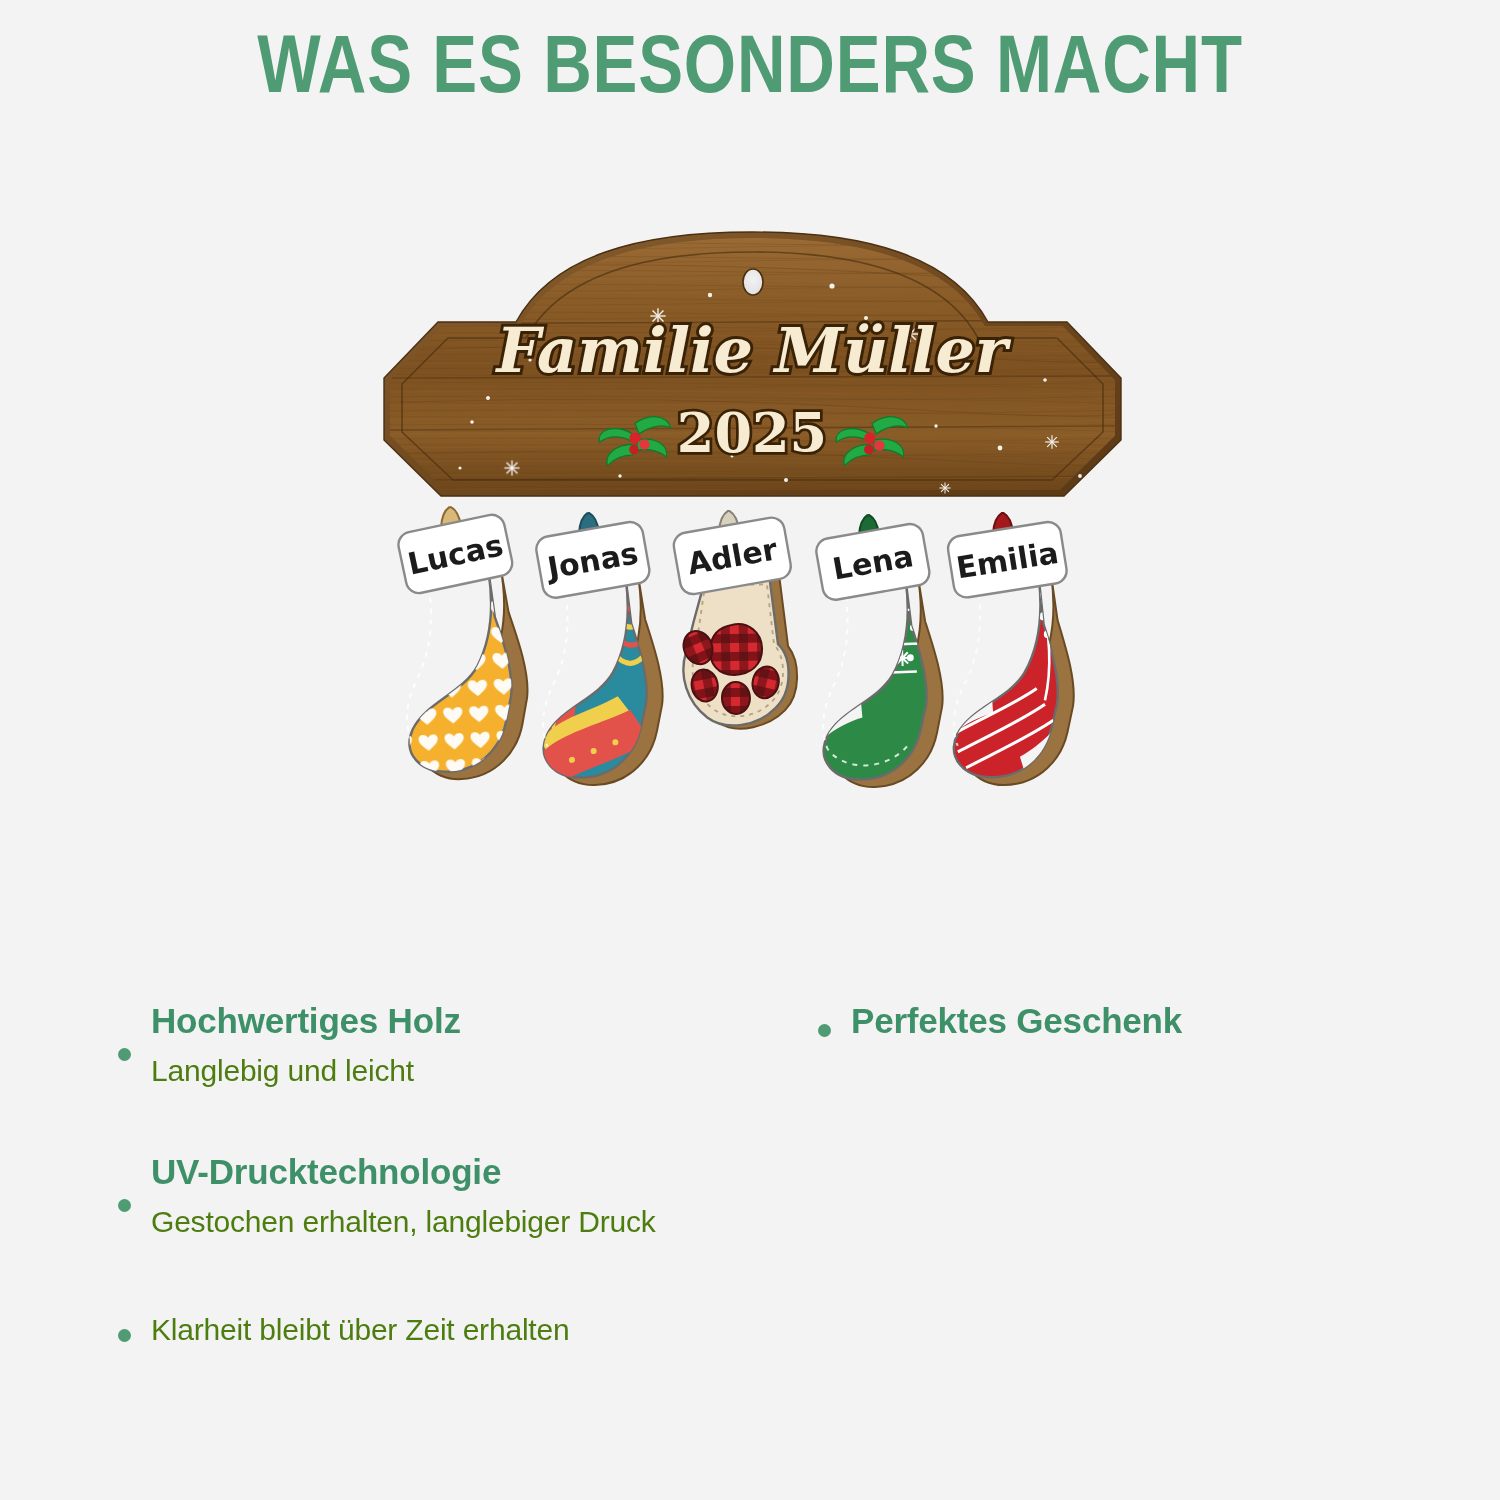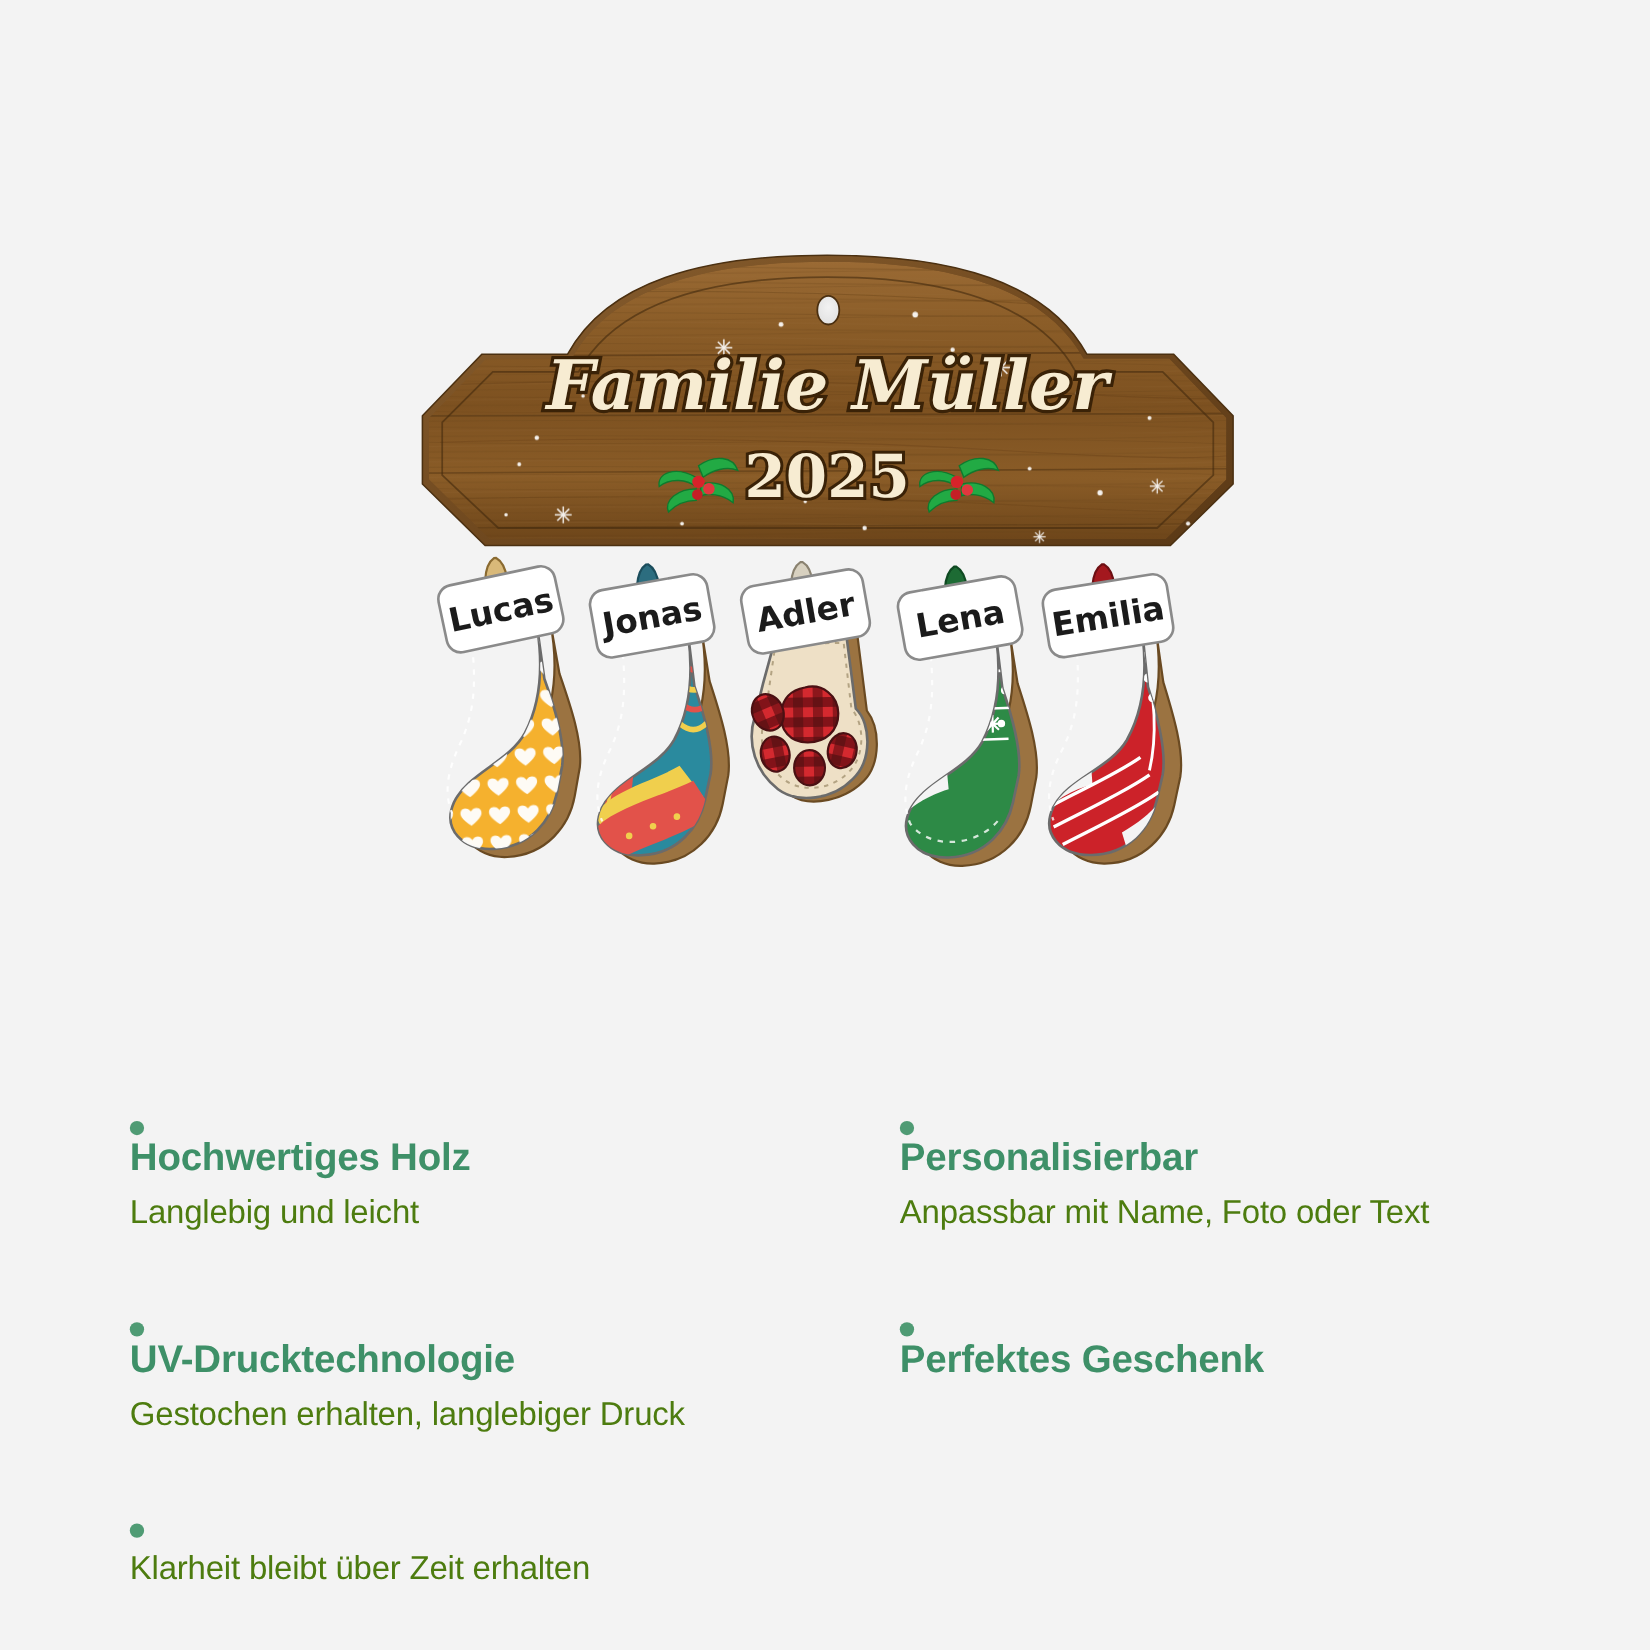--- a/index.html
+++ b/index.html
@@ -62,21 +62,21 @@
 
   
   .features{
     position:absolute; top:1000px; left:0; width:1500px; height:440px;
     display:grid; grid-template-columns:1fr 1fr;
     column-gap:0px;
     padding:0 110px 0 118px;
   }
   .feat-col{ display:flex; flex-direction:column; }
   .feat-col.right{ padding-left:64px; }
-  .feature{ display:flex; align-items:flex-start; margin-bottom:62px;flex-direction:column; }
+  .feature{ display:flex; align-items:center; margin-bottom:62px; }
   .feat-bullet{
     width:13px; height:13px; border-radius:50%;
     background:#4f9b74; flex:0 0 13px;
     margin-top:19px; margin-right:20px;
   }
   .feat-text{ display:flex; flex-direction:column; }
   .feat-title{
     font-family:"Liberation Sans", sans-serif;
     font-weight:700; font-size:35px; color:#3e9068;
     line-height:1.22; letter-spacing:-0.2px;
@@ -85,20 +85,23 @@
     font-family:"Liberation Sans", sans-serif;
     font-weight:400; font-size:30px; color:#4d7c0f;
     line-height:1.25; margin-top:9px; letter-spacing:-0.2px;
   }
 </style>
 </head>
 <body>
 
 <div class="page">
 
+  <div class="header">
+    <div class="header-title">WAS ES BESONDERS MACHT</div>
+  </div>
 
   <div class="product-area">
     <div class="product-stage">
 
       <div class="sign-wrap">
         <svg class="sign-svg" viewBox="0 0 745 300" xmlns="http://www.w3.org/2000/svg">
           <defs>
             <linearGradient id="woodg" x1="0" y1="0" x2="0" y2="1">
               <stop offset="0%" stop-color="#9a6a34"></stop>
               <stop offset="22%" stop-color="#8b5d28"></stop>
@@ -530,26 +533,19 @@
         <div class="feat-text">
           <div class="feat-sub">Klarheit bleibt über Zeit erhalten</div>
         </div>
       </div>
     </div>
 
     <div class="feat-col right">
       <div class="feature">
         <div class="feat-bullet"></div>
         <div class="feat-text">
-          <div class="feat-title">Personalisierbar</div>
-          <div class="feat-sub">Anpassbar mit Name, Foto oder Text</div>
-        </div>
-      </div>
-      <div class="feature">
-        <div class="feat-bullet"></div>
-        <div class="feat-text">
           <div class="feat-title">Perfektes Geschenk</div>
         </div>
       </div>
     </div>
 
   </div>
 </div>
 
 </body></html>

